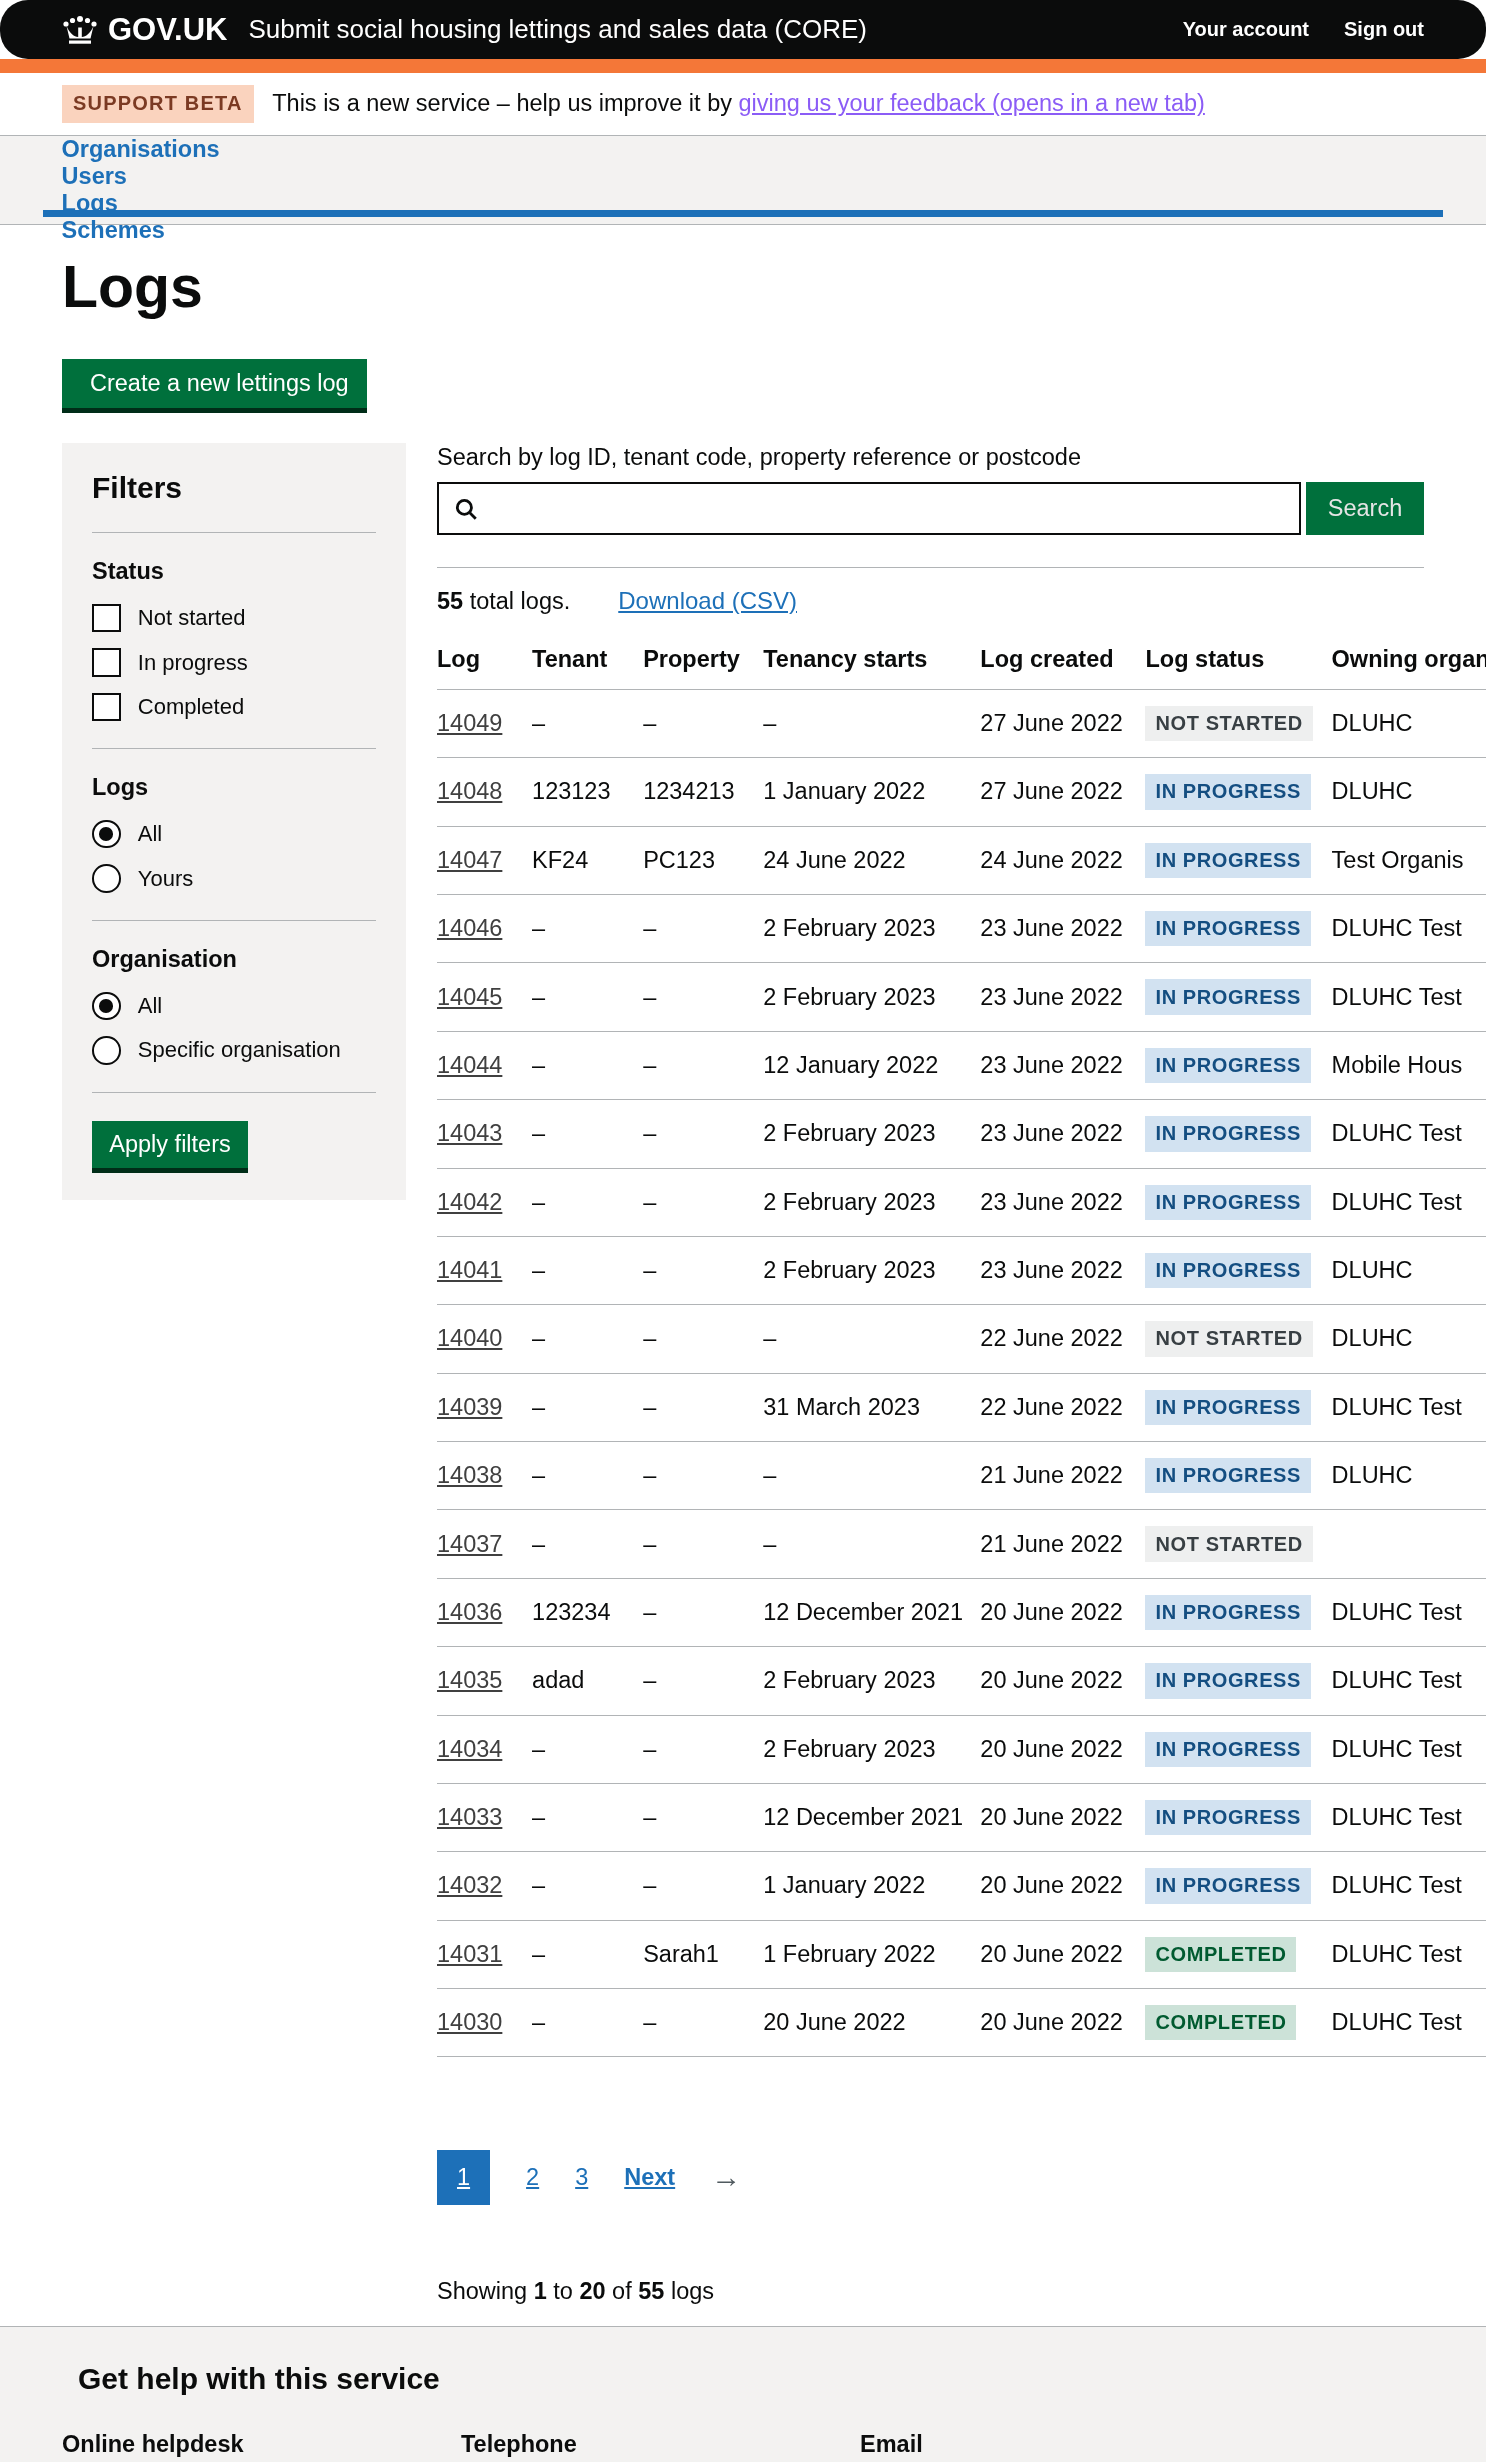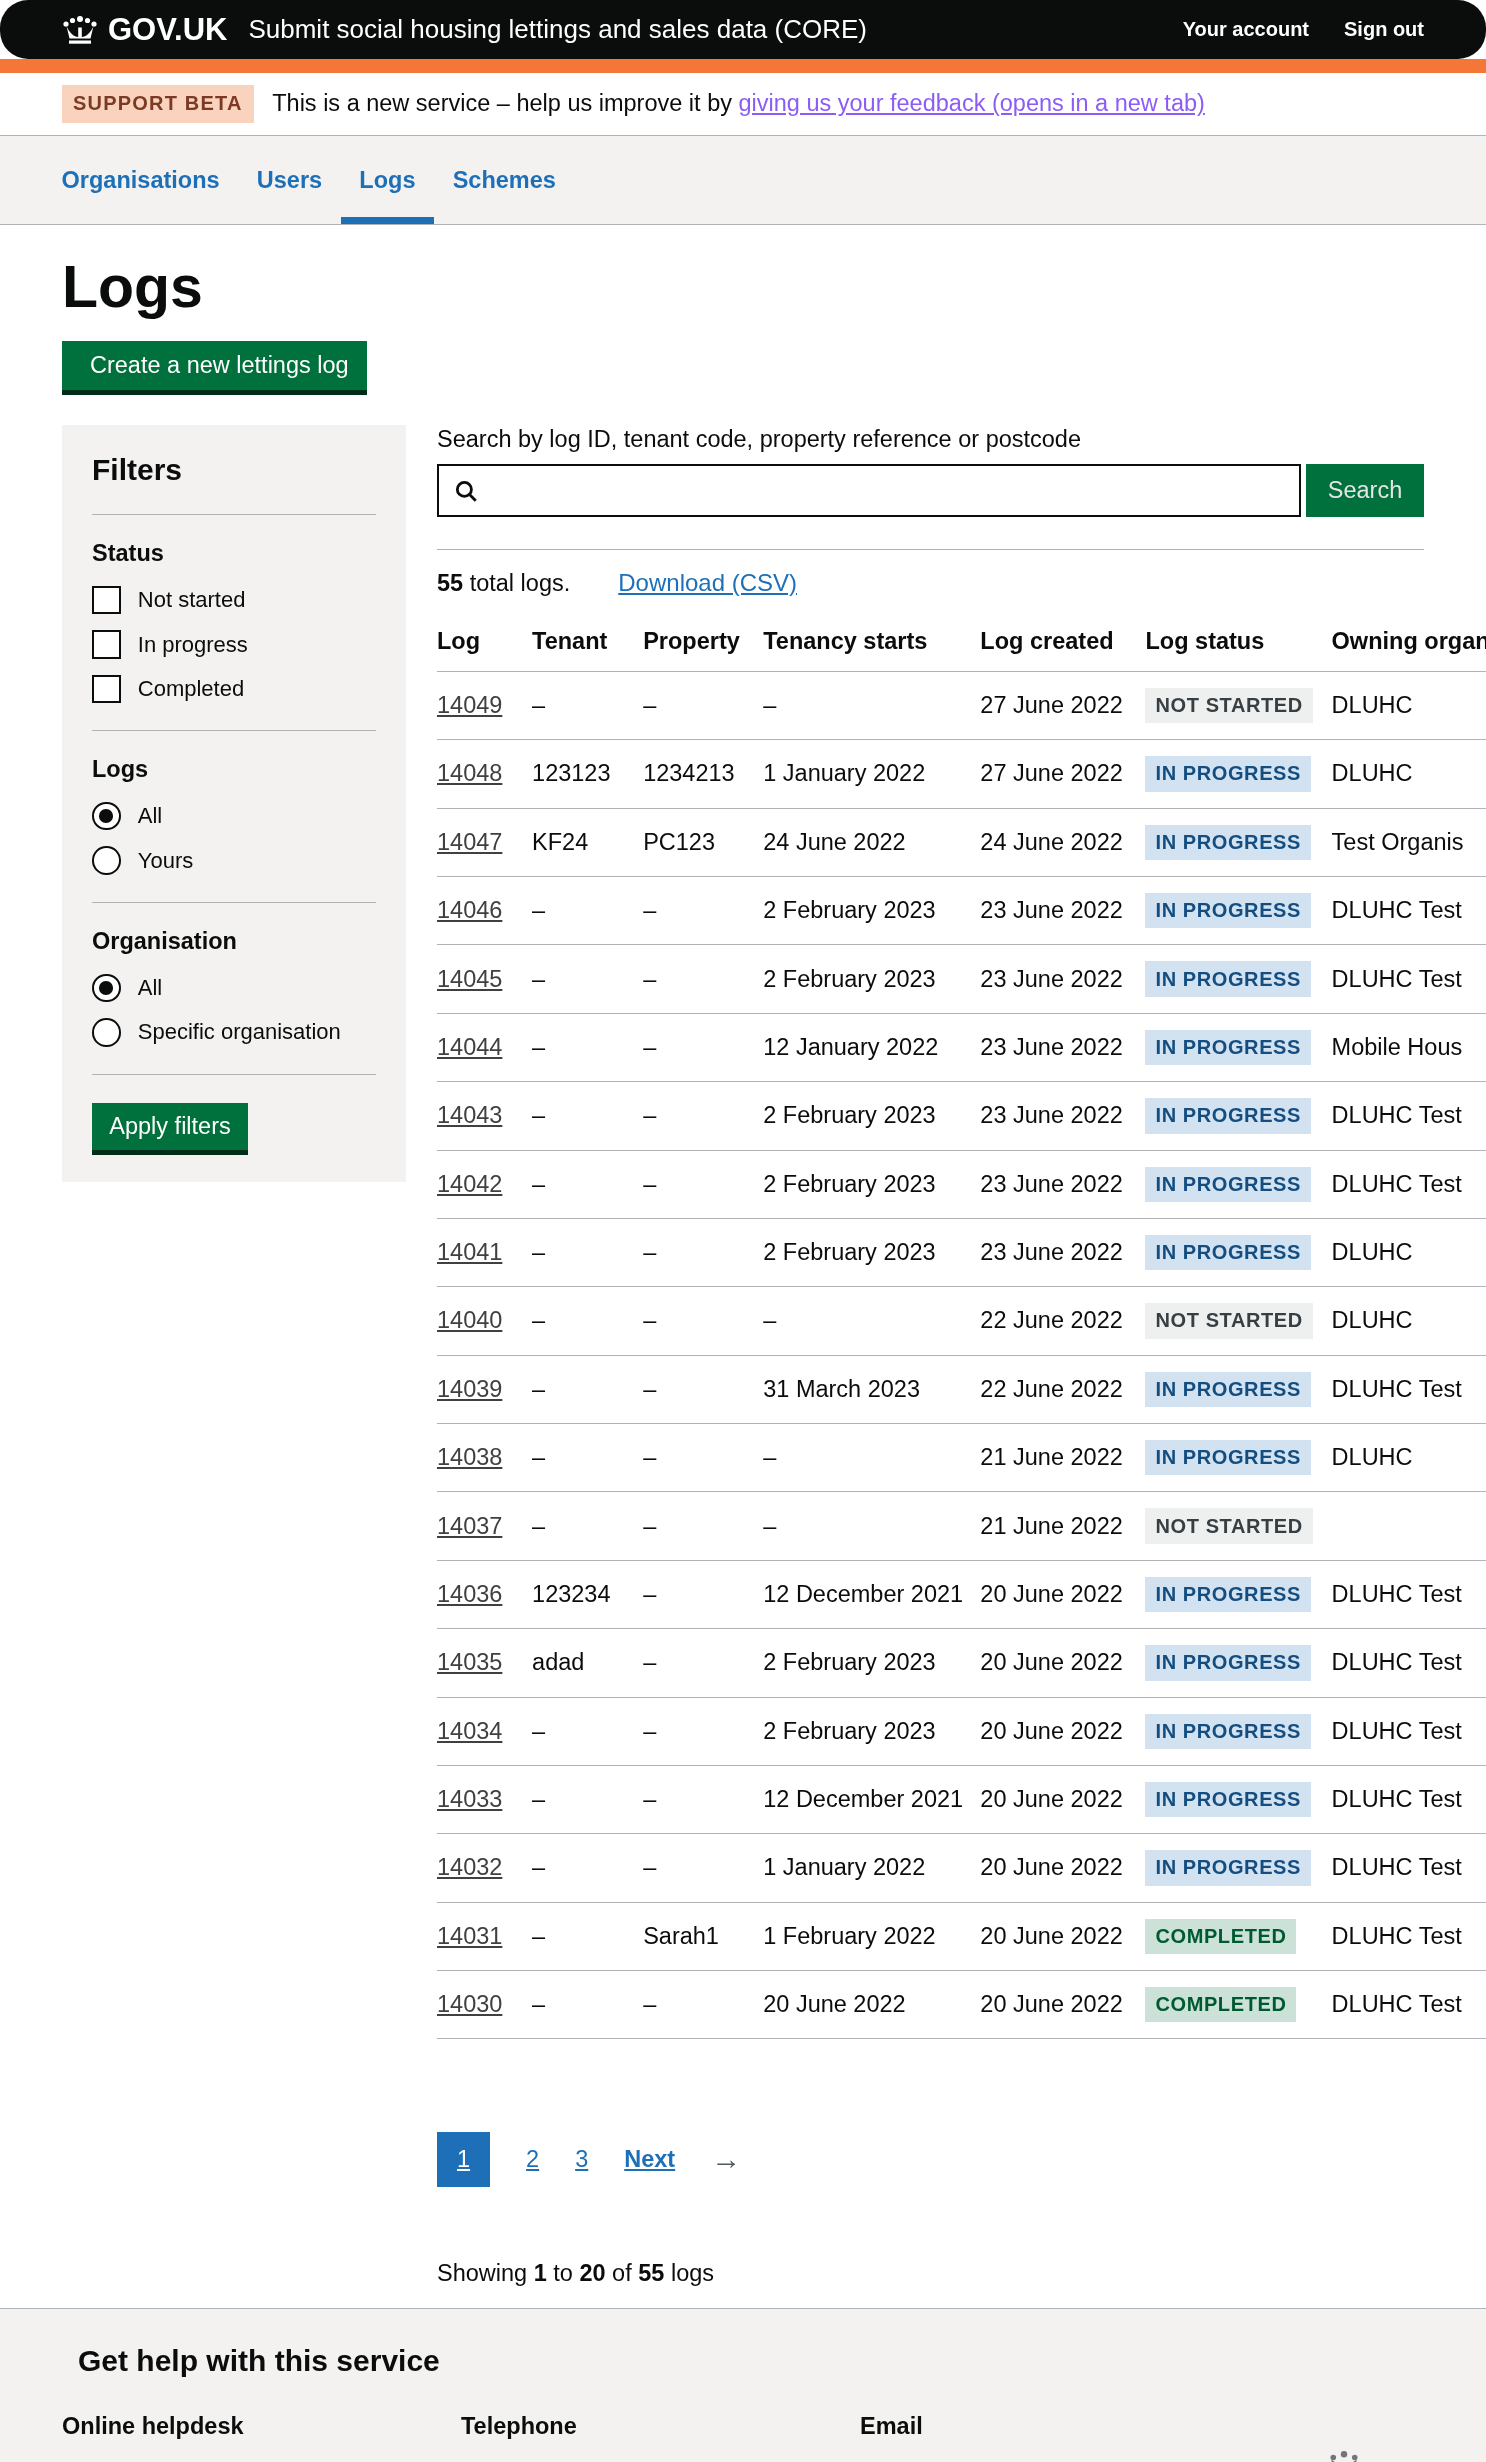--- a/index.html
+++ b/index.html
@@ -19,28 +19,28 @@
   .header-link { color:#fff; font-size:20px; font-weight:700; text-decoration:none; }
   .orange-bar { height:13.6px; background:#f47738; }
 
   
   .phase-banner { padding:12.4px 62px; border-bottom:1.2px solid #b1b4b6; display:flex; align-items:center; gap:18.6px; background:#fff; }
   .beta-tag { background:#fad3be; color:#7b3a23; font-size:20px; font-weight:700; letter-spacing:1.2px; padding:7.4px 11px; text-transform:uppercase; }
   .phase-text { font-size:23.5px; }
   .phase-link { color:#8b5cf6; text-decoration:underline; }
 
   
-  .primary-nav { background:#f3f2f1; border-bottom:1.2px solid #b1b4b6; padding:0 43px; height:89px; display:flex; }
+  .primary-nav { background:#f3f2f1; border-bottom:1.2px solid #b1b4b6; padding:0 43px; height:89px; display:flex;flex-direction:column; }
   .nav-item { display:flex; align-items:center; padding:0 18.6px; font-size:23.5px; font-weight:700; color:#1d70b8; text-decoration:none; position:relative; }
   .nav-item.active::after { content:""; position:absolute; left:0; right:0; bottom:0; height:7.4px; background:#1d70b8; }
 
   
   .page-title { font-size:59px; font-weight:700; margin:32px 62px 0; line-height:1.05; }
   .green-btn { display:inline-block; background:#00703c; color:#fff; font-size:23.5px; border:none; padding:11px 18.6px; box-shadow:0 5px 0 #002d18; font-family:inherit; cursor:pointer; }
-  .create-btn { margin:22px 0 0 62px;padding-left:28px; }
+  .create-btn { margin:40px 0 0 62px;padding-left:28px; }
 
   
   .columns { display:flex; align-items:flex-start; gap:31px; margin:35px 62px 0; }
 
   
   .filters-panel { width:344px; flex:0 0 344px; background:#f3f2f1; padding:22px 30px 32px; }
   .filters-title { font-size:30px; font-weight:700; margin:6.2px 0 27px; }
   .filter-heading { font-size:23.5px; font-weight:700; margin:0 0 18.6px; }
   .option-row { display:flex; align-items:center; gap:17.3px; margin-bottom:16px; }
   .cb { width:28.5px; height:28.5px; border:2.5px solid #0b0c0c; background:#fff; flex:0 0 28.5px; }

